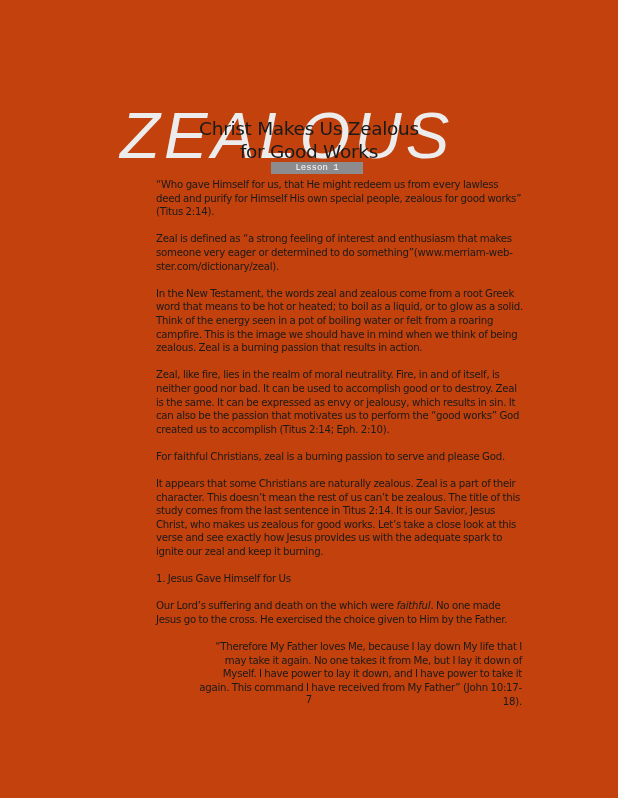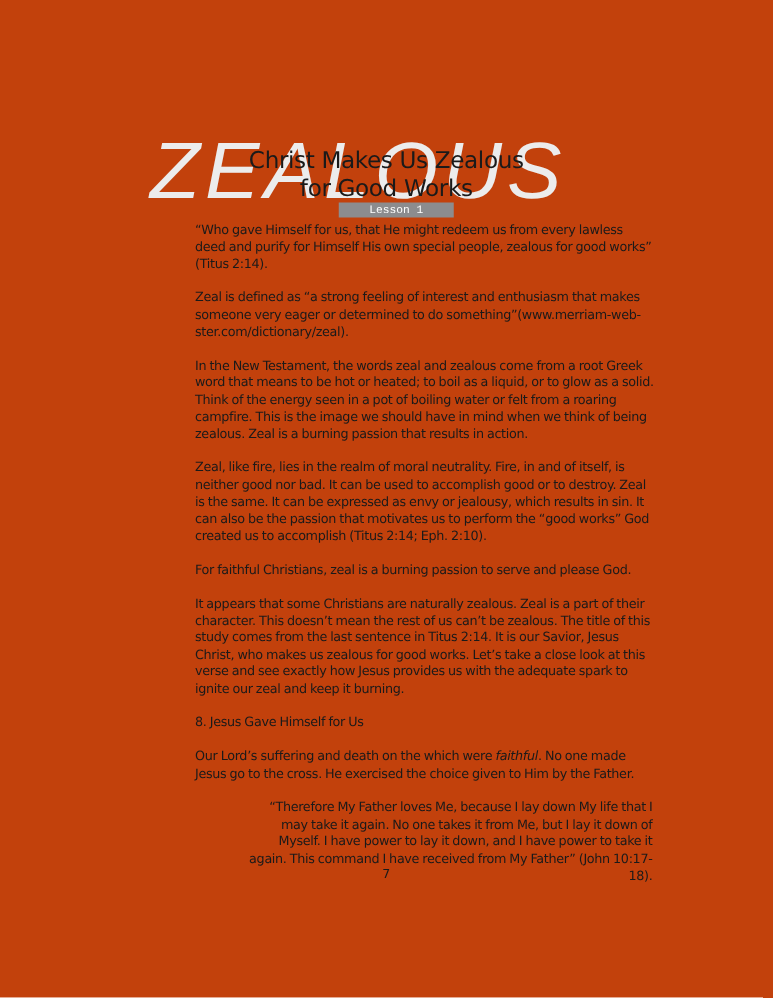--- a/index.html
+++ b/index.html
@@ -122,21 +122,21 @@
   <div class="lesson-badge">Lesson 1</div>
 
   <div class="content">
     <p>“Who gave Himself for us, that He might redeem us from every lawless deed and purify for Himself His own special people, zealous for good works” (Titus 2:14).</p>
     <p>Zeal is defined as “a strong feeling of interest and enthusiasm that makes someone very eager or determined to do something”(www.merriam-web-ster.com/dictionary/zeal).</p>
     <p>In the New Testament, the words zeal and zealous come from a root Greek word that means to be hot or heated; to boil as a liquid, or to glow as a solid. Think of the energy seen in a pot of boiling water or felt from a roaring campfire. This is the image we should have in mind when we think of being zealous. Zeal is a burning passion that results in action.</p>
     <p>Zeal, like fire, lies in the realm of moral neutrality. Fire, in and of itself, is neither good nor bad. It can be used to accomplish good or to destroy. Zeal is the same. It can be expressed as envy or jealousy, which results in sin. It can also be the passion that motivates us to perform the “good works” God created us to accomplish (Titus 2:14; Eph. 2:10).</p>
     <p>For faithful Christians, zeal is a burning passion to serve and please God.</p>
     <p>It appears that some Christians are naturally zealous. Zeal is a part of their character. This doesn’t mean the rest of us can’t be zealous. The title of this study comes from the last sentence in Titus 2:14. It is our Savior, Jesus Christ, who makes us zealous for good works. Let’s take a close look at this verse and see exactly how Jesus provides us with the adequate spark to ignite our zeal and keep it burning.</p>
 
-    <p class="heading">8. Jesus Gave Himself for Us</p>
+    <p class="heading">1. Jesus Gave Himself for Us</p>
 
     <p><span>Our Lord’s suffering and death on the which were </span><em>faithful</em><span>. No one made Jesus go to the cross. He exercised the choice given to Him by the Father.</span></p>
 
     <p class="quote">“Therefore My Father loves Me, because I lay down My life that I may take it again. No one takes it from Me, but I lay it down of Myself. I have power to lay it down, and I have power to take it again. This command I have received from My Father” (John 10:17-18).</p>
   </div>
 
   <div class="page-number">7</div>
 
 </div>
 

